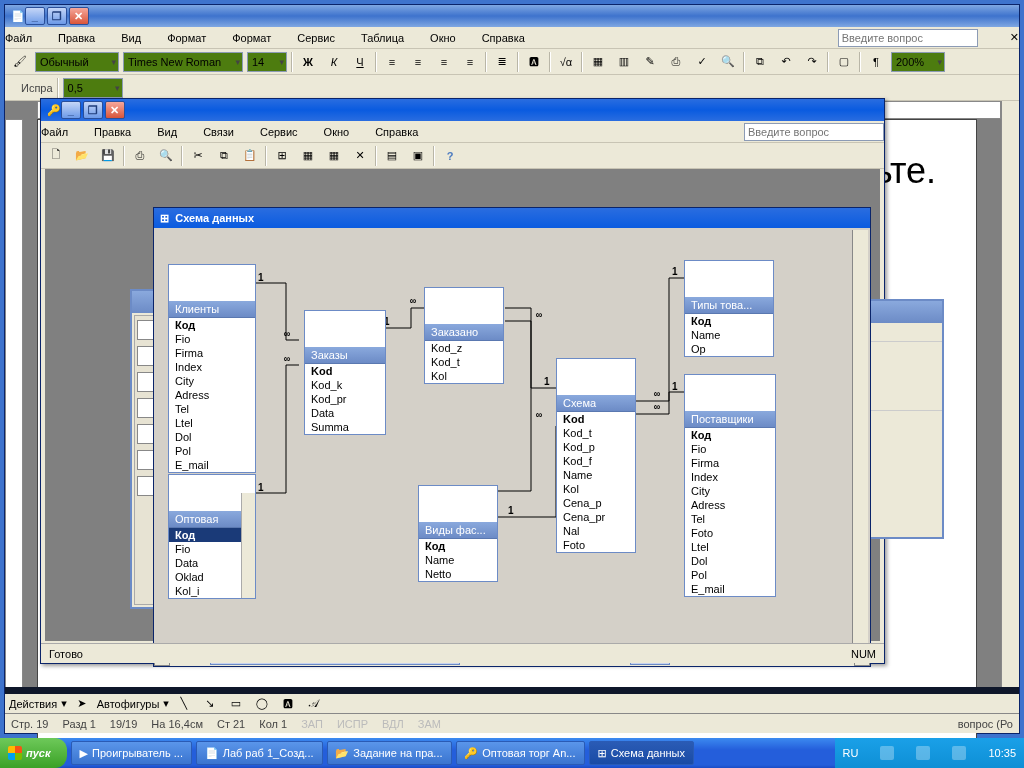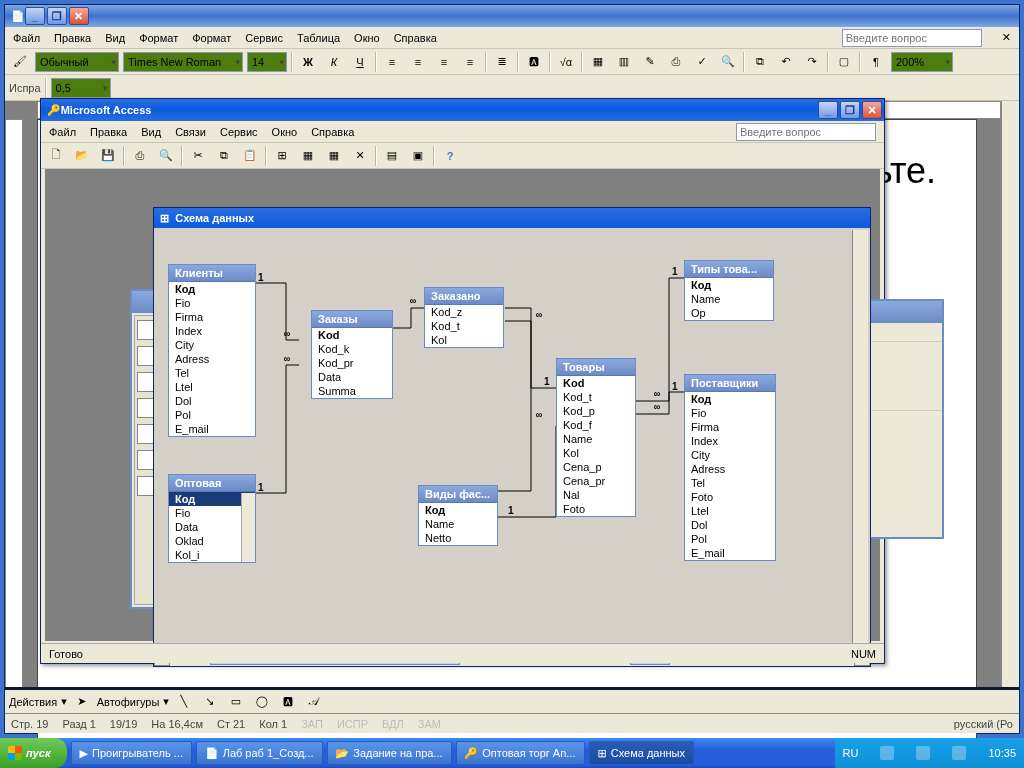--- a/index.html
+++ b/index.html
@@ -8,25 +8,25 @@
 
 .word-window { position: absolute; left: 4px; top: 4px; right: 4px; bottom: 34px; background: #ece9d8; border: 1px solid #0a246a; }
 .titlebar { height: 22px; display: flex; align-items: center; padding: 0 2px 0 6px; color: #fff; }
 .titlebar.word { background: linear-gradient(#7fa7e2,#3e73cd,#7fa7e2); }
 .titlebar.access { background: linear-gradient(#2a6de0,#0a5be0,#2a6de0); }
 .titlebar .title { flex: 1; font-weight: bold; }
 .winbtns { display: flex; gap: 2px; }
 .winbtn { width: 20px; height: 18px; background: linear-gradient(#c5d6f7,#6c9ae8); border: 1px solid #2a4f9a; border-radius: 2px; display: flex; align-items: center; justify-content: center; font-weight: bold; color: #1f3d7a; cursor: pointer; }
 .winbtn.close { background: linear-gradient(#f5a79b,#d9553a); color: #fff; }
 
-.menubar { height: 22px; display: flex; align-items: center; gap: 14px; padding: 0 8px; background: #ece9d8; border-bottom: 1px solid #c8c4b4; }
+.menubar { height: 22px; display: flex; align-items: center; gap: 26px; padding: 0 0; background: #ece9d8; border-bottom: 1px solid #c8c4b4; }
 .menubar span { cursor: pointer; }
 
 .toolbar { height: 26px; display: flex; align-items: center; gap: 4px; padding: 0 4px; background: #ece9d8; border-bottom: 1px solid #c8c4b4; }
-.toolbar2 { height: 26px; display: flex; align-items: center; gap: 4px; padding: 0 4px; background: #ece9d8; border-bottom: 1px solid #c8c4b4; }
+.toolbar2 { height: 26px; display: flex; align-items: center; gap: 4px; padding: 0 16px; background: #ece9d8; border-bottom: 1px solid #c8c4b4; }
 .tbtn { width: 22px; height: 22px; border: 1px solid transparent; display: flex; align-items: center; justify-content: center; cursor: pointer; border-radius: 2px; }
 .sep { width: 2px; height: 20px; border-left: 1px solid #b9b6a7; border-right: 1px solid #fff; }
 .combo { height: 20px; border: 1px solid #8c9bb5; background: #4d7c0f; padding: 0 14px 0 4px; display: flex; align-items: center; position: relative; }
 .combo::after { content:"▾"; position:absolute; right:2px; font-size:9px; color:#444; }
 
 .word-docarea { position: absolute; left: 0; right: 0; top: 96px; bottom: 26px; background: #808080; }
 .rulerH { position:absolute; left:32px; right:18px; top:0; height:18px; background:#fff; border:1px solid #888; }
 .rulerV { position:absolute; left:0; top:18px; bottom:18px; width:18px; background:#fff; border:1px solid #888; }
 .page { position:absolute; left:32px; top:18px; width:940px; height:800px; background:#fff; border:1px solid #444; }
 .page .txt { position:absolute; right:40px; top:30px; font-family:Liberation Sans, sans-serif; font-size:36px; color:#000; }
@@ -48,21 +48,21 @@
 .schema-title { height:20px; background:linear-gradient(#2a6de0,#0a5be0); color:#fff; display:flex; align-items:center; padding:0 6px; font-weight:bold; gap:6px; }
 .schema-body { position:absolute; left:2px; right:2px; top:22px; bottom:20px; background:#d4d0c8; overflow:hidden; }
 .schema-scrollH { position:absolute; left:0; right:0; bottom:0; height:18px; background:#ece9d8; border-top:1px solid #888; display:flex; align-items:center; }
 .schema-scrollH .thumb { height:14px; background:#c5d2f0; border:1px solid #6b8ac5; margin-left:40px; width:250px; }
 .schema-scrollH .thumb2 { height:14px; background:#c5d2f0; border:1px solid #6b8ac5; margin-left:170px; width:40px; }
 .schema-scrollH .arrow { width:16px; height:16px; border:1px solid #888; background:#ece9d8; display:flex; align-items:center; justify-content:center; }
 .schema-scrollH .arrow.rt { margin-left:auto; }
 .schema-scrollV { position:absolute; right:2px; top:22px; bottom:20px; width:16px; background:#ece9d8; border-left:1px solid #888; }
 
 .tablebox { position:absolute; border:1px solid #6c8bc6; background:#fff; }
-.tablebox .hdr { background:linear-gradient(#8aa9dd,#6c8bc6); color:#fff; font-weight:bold; padding:2px 6px; border-bottom:1px solid #5a78b0; }
+.tablebox .hdr { background:linear-gradient(#8aa9dd,#6c8bc6); color:#fff; font-weight:normal; padding:2px 6px; border-bottom:1px solid #5a78b0;margin-top:36px; }
 .tablebox .fld { padding:1px 6px; cursor:default; }
 .tablebox .fld.pk { font-weight:bold; }
 .tablebox .fld.sel { background:#1a3a78; color:#fff; }
 .tablebox .minisc { position:absolute; right:0; top:18px; bottom:0; width:14px; background:#ece9d8; border-left:1px solid #aaa; }
 
 
 .lines { position:absolute; left:0; top:0; width:100%; height:100%; pointer-events:none; }
 .lbl { position:absolute; font-weight:bold; font-size:10px; background:transparent; }
 .inf { font-family:"Courier New"; letter-spacing:-2px; }
 
@@ -180,21 +180,21 @@
     <div class="tbtn">
         <span class="i-undo"></span>
       </div>
     <div class="tbtn">
         <span class="i-redo"></span>
       </div>
     <div class="sep"></div>
     <div class="tbtn">▢</div>
     <div class="sep"></div>
     <div class="tbtn">¶</div>
-    <div class="combo" style="width:62px">
+    <div class="combo" style="width:54px">
         <span>200%</span>
       </div>
   </div>
   <div class="toolbar2">
     <span style="color:#444">Испра</span>
     <div class="sep"></div>
     <div class="combo" style="width:60px">0,5</div>
   </div>
 
   <div class="word-docarea">
@@ -202,21 +202,21 @@
     <div class="rulerV"></div>
     <div class="page">
       <div class="txt">ьте.</div>
       <div class="txt2">1(</div>
       <div class="txt3">I</div>
     </div>
     <div class="scrollV"></div>
     <div class="scrollH"></div>
   </div>
 
-  <div class="toolbar" style="position:absolute;left:0;right:0;bottom:20px;border-top:3px solid #0f172a;border-bottom:none">
+  <div class="toolbar" style="position:absolute;left:0;right:0;bottom:20px;border-top:7px solid #0f172a;border-bottom:none">
     <span>Действия</span>▾
     <div class="tbtn">➤</div>
     <span>Автофигуры</span>▾
     <div class="tbtn">╲</div>
     <div class="tbtn">↘</div>
     <div class="tbtn">▭</div>
     <div class="tbtn">◯</div>
     <div class="tbtn">🅰</div>
     <div class="tbtn">𝒜</div>
   </div>
@@ -225,28 +225,27 @@
     <span>Стр. 19</span>
     <span>Разд 1</span>
     <span>19/19</span>
     <span>На 16,4см</span>
     <span>Ст 21</span>
     <span>Кол 1</span>
     <span style="color:#bbb">ЗАП</span>
     <span style="color:#bbb">ИСПР</span>
     <span style="color:#bbb">ВДЛ</span>
     <span style="color:#bbb">ЗАМ</span>
-    <span class="lang">русский (Ро</span>
+    <span class="lang">вопрос (Ро</span>
   </div>
 </div>
 
 <div class="access-window">
   <div class="titlebar access">
     <span>🔑</span>
-    <span class="title">Microsoft Access</span>
     <div class="winbtns">
       <div class="winbtn">_</div>
       <div class="winbtn">❐</div>
       <div class="winbtn close">✕</div>
     </div>
   </div>
   <div class="menubar">
     <span>Файл</span>
     <span>Правка</span>
     <span>Вид</span>
@@ -371,21 +370,21 @@
         <div class="hdr">Оптовая</div>
         <div class="flds">
             <div class="fld pk sel">Код</div>
             <div class="fld">Fio</div>
             <div class="fld">Data</div>
             <div class="fld">Oklad</div>
             <div class="fld">Kol_i</div>
           </div>
         <div class="minisc"></div>
       </div>
-      <div class="tablebox" style="left:155px;top:80px;width:82px">
+      <div class="tablebox" style="left:148px;top:80px;width:82px">
         <div class="hdr">Заказы</div>
         <div class="flds">
             <div class="fld pk">Kod</div>
             <div class="fld">Kod_k</div>
             <div class="fld">Kod_pr</div>
             <div class="fld">Data</div>
             <div class="fld">Summa</div>
           </div>
       </div>
       <div class="tablebox" style="left:268px;top:57px;width:80px">
@@ -398,21 +397,21 @@
       </div>
       <div class="tablebox" style="left:262px;top:255px;width:80px">
         <div class="hdr">Виды фас...</div>
         <div class="flds">
             <div class="fld pk">Код</div>
             <div class="fld">Name</div>
             <div class="fld">Netto</div>
           </div>
       </div>
       <div class="tablebox" style="left:400px;top:128px;width:80px">
-        <div class="hdr">Товары</div>
+        <div class="hdr">Схема</div>
         <div class="flds">
             <div class="fld pk">Kod</div>
             <div class="fld">Kod_t</div>
             <div class="fld">Kod_p</div>
             <div class="fld">Kod_f</div>
             <div class="fld">Name</div>
             <div class="fld">Kol</div>
             <div class="fld">Cena_p</div>
             <div class="fld">Cena_pr</div>
             <div class="fld">Nal</div>

